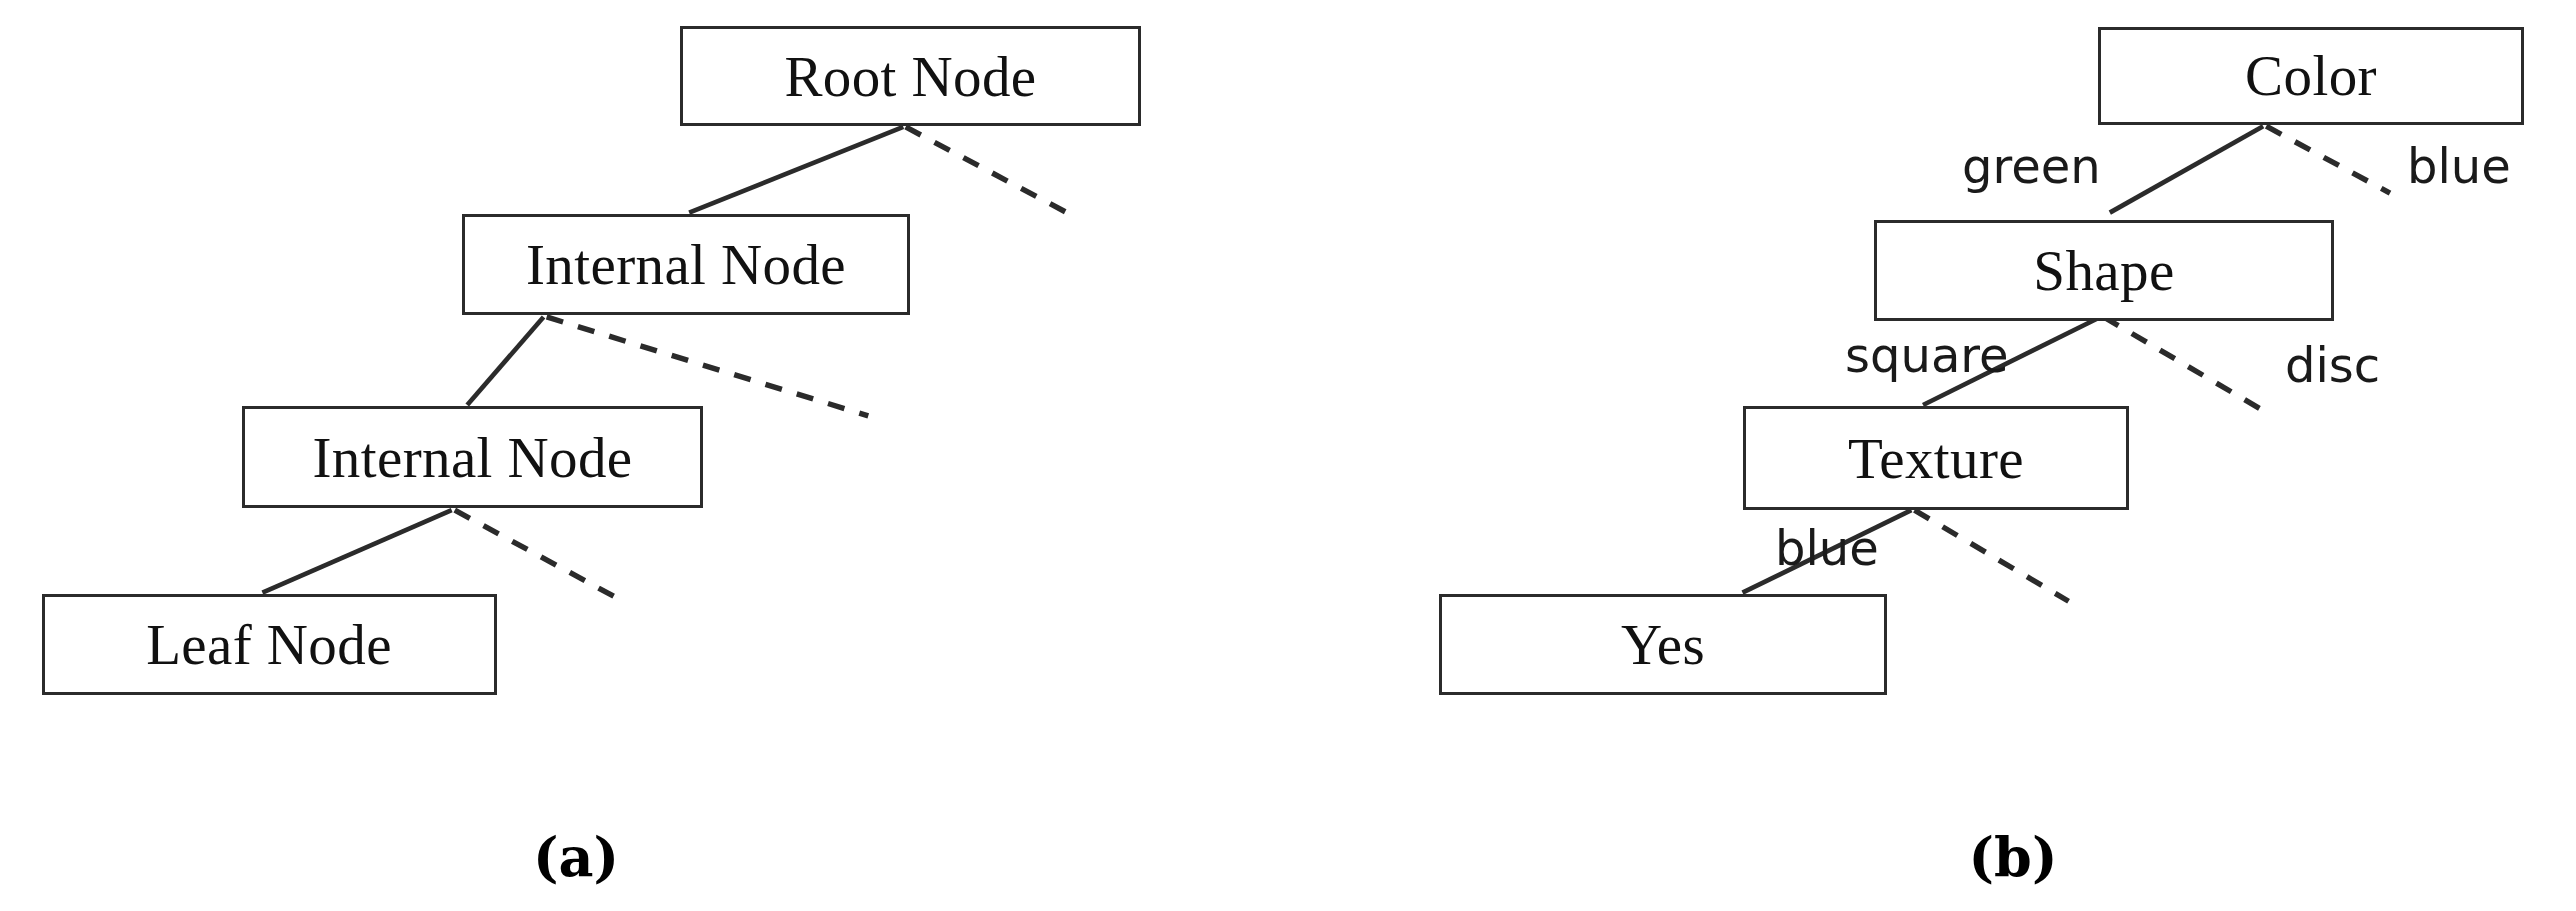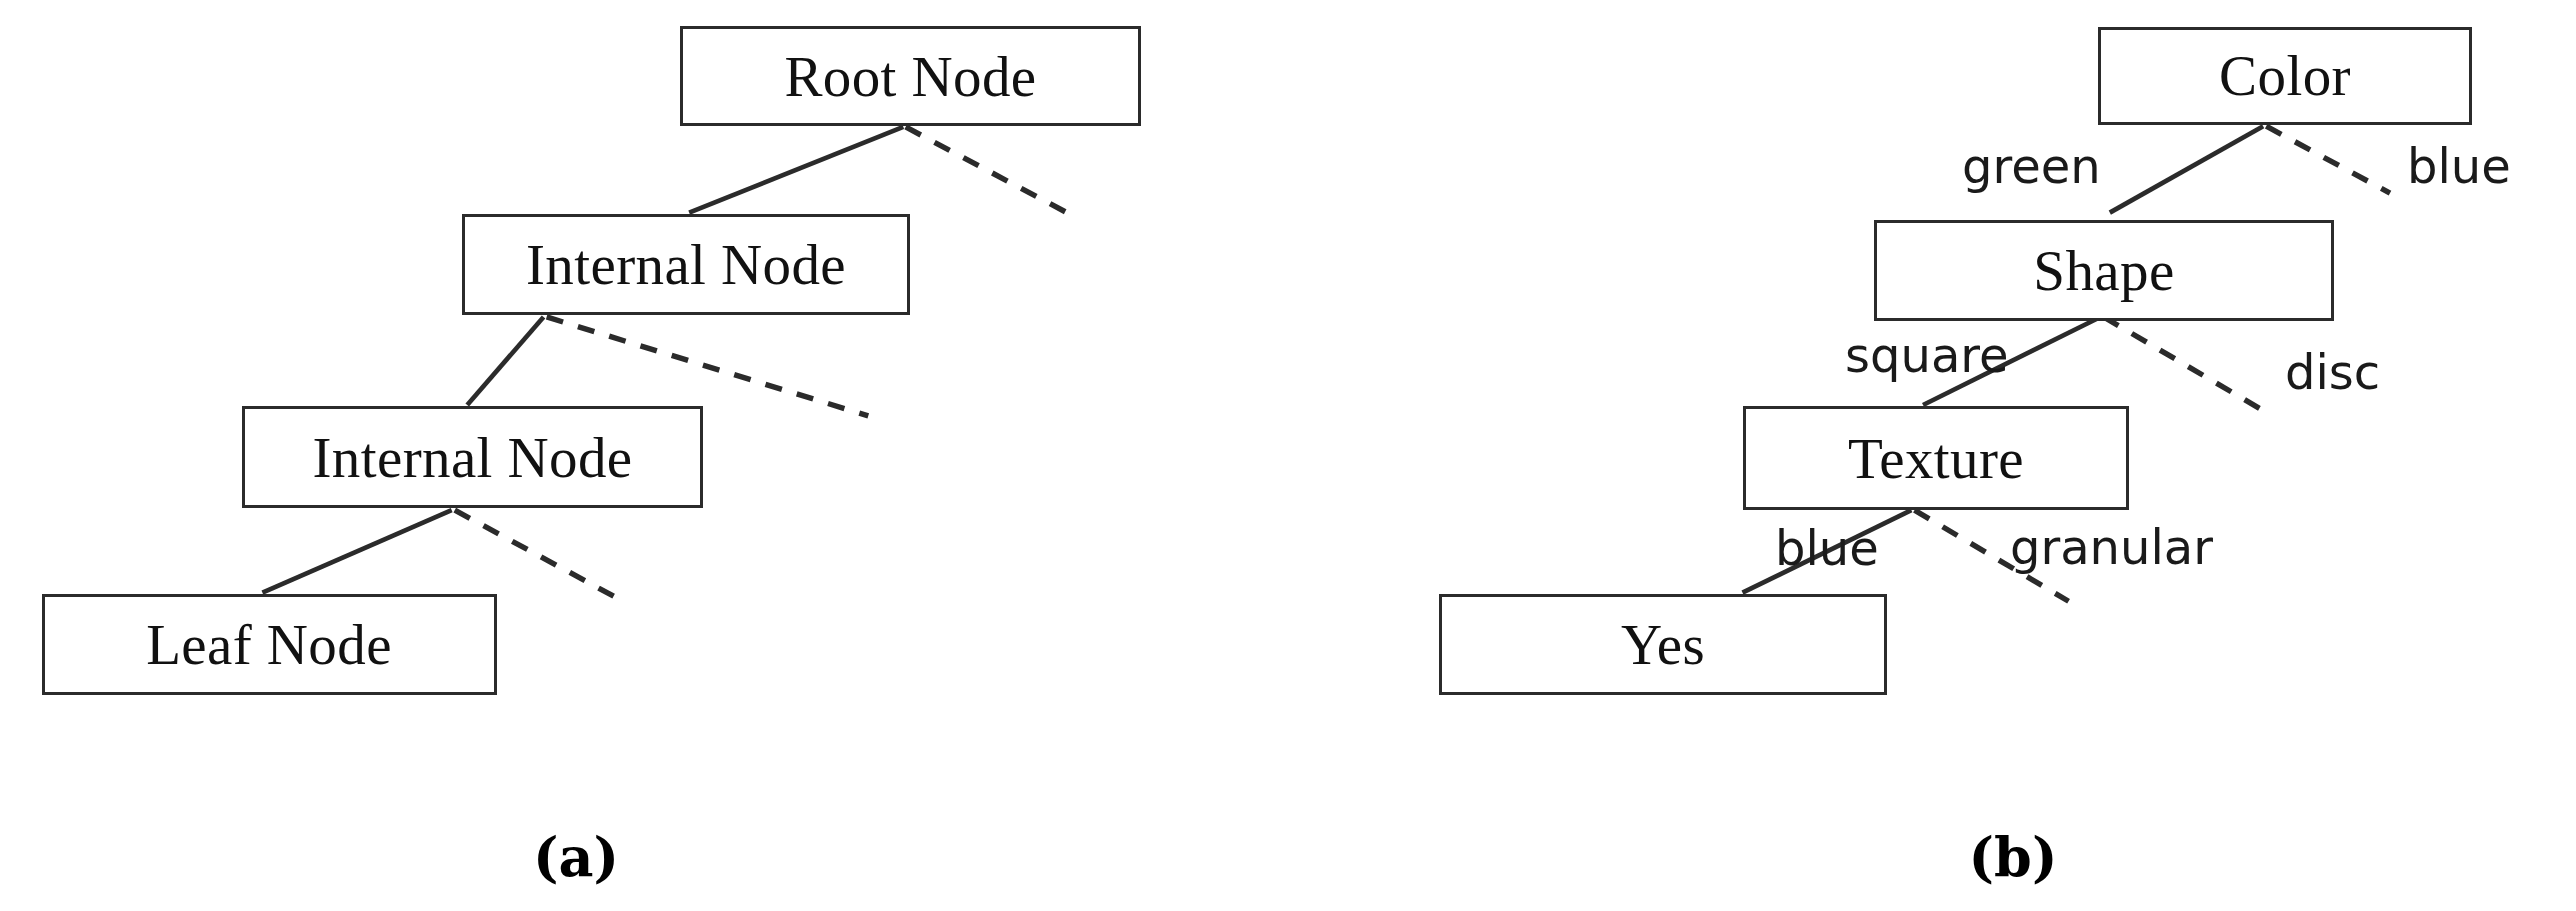--- a/index.html
+++ b/index.html
@@ -120,21 +120,21 @@
 
       <line x1="1044" y1="407" x2="816" y2="520" stroke="#2b2b2b" stroke-width="6"></line>
 
       <line x1="1048" y1="407" x2="1258" y2="530" stroke="#2b2b2b" stroke-width="7" stroke-dasharray="22 20"></line>
 
       <line x1="801" y1="655" x2="584" y2="761" stroke="#2b2b2b" stroke-width="6"></line>
 
       <line x1="805" y1="655" x2="1003" y2="772" stroke="#2b2b2b" stroke-width="7" stroke-dasharray="22 20"></line>
     </svg>
 
-    <div class="node-box" style="left:810px; top:26.5px; width:374px; height:98px;">
+    <div class="node-box" style="left:810px; top:26.5px; width:426px; height:98px;">
       <span class="node-label">Color</span>
     </div>
 
     <div class="node-box" style="left:586px; top:220px; width:460px; height:101px;">
       <span class="node-label">Shape</span>
     </div>
 
     <div class="node-box" style="left:455px; top:406px; width:386px; height:104px;">
       <span class="node-label">Texture</span>
     </div>
@@ -142,23 +142,22 @@
     <div class="node-box" style="left:151px; top:594px; width:448px; height:101px;">
       <span class="node-label">Yes</span>
     </div>
 
     <div class="edge-label" style="left:674px; top:142px;">green</div>
 
     <div class="edge-label" style="left:1119px; top:142px;">blue</div>
 
     <div class="edge-label" style="left:557px; top:331px;">square</div>
 
-    <div class="edge-label" style="left:997px; top:348px;text-align:right;">disc</div>
+    <div class="edge-label" style="left:997px; top:341px;text-align:right;">disc</div>
 
     <div class="edge-label" style="left:487px; top:524px;">blue</div>
 
-    <div class="edge-label" style="left:722px; top:523px;">granular</div>
 
     <div class="panel-caption" style="left:725px; top:825px;">(b)</div>
   </div>
 
 </div>
 
 
 </body></html>

